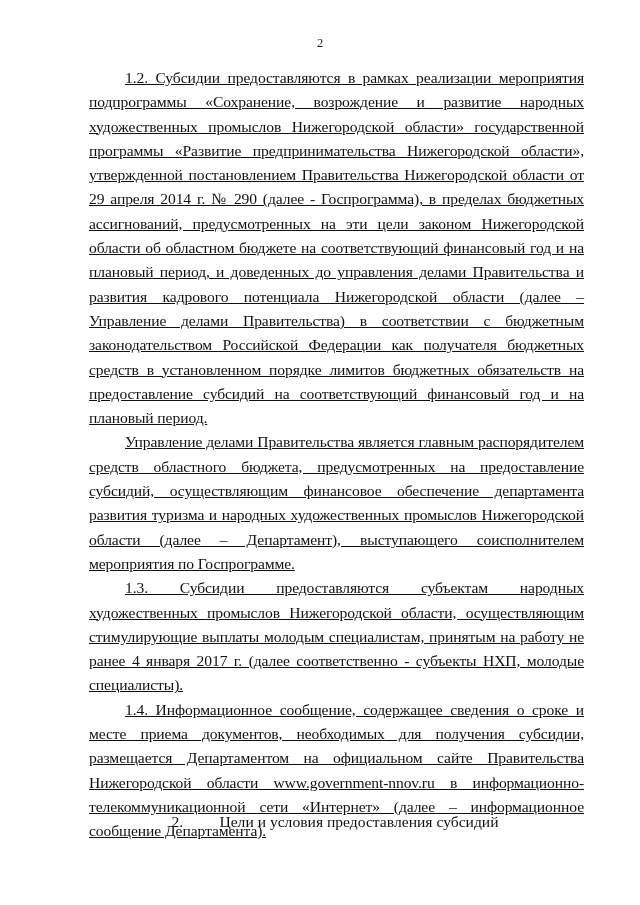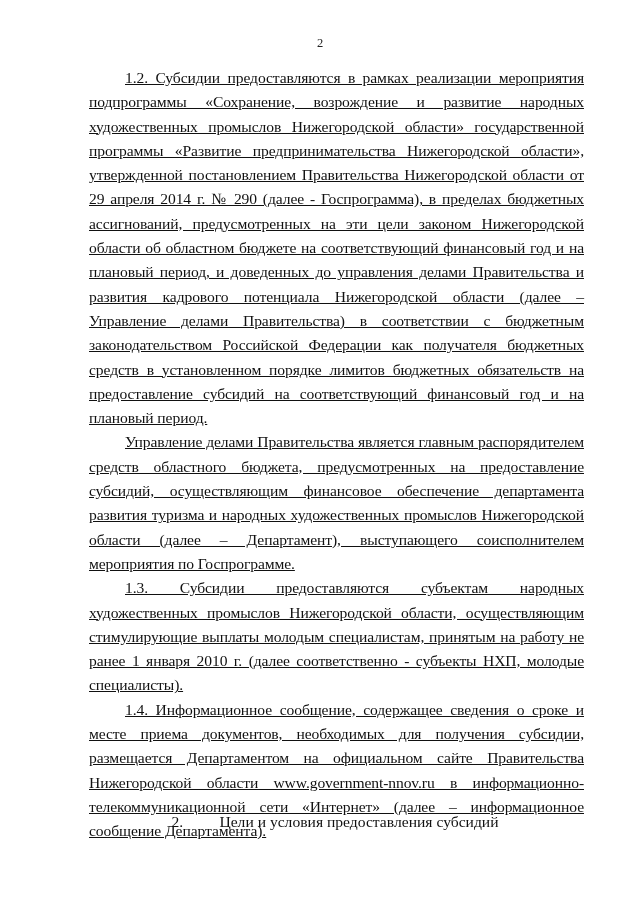--- a/index.html
+++ b/index.html
@@ -29,20 +29,20 @@
 </style>
 </head>
 <body>
 
 <div class="page">
   <div class="page-number">2</div>
 
   <div class="body-text">
     <p class="para">1.2. Субсидии предоставляются в рамках реализации мероприятия подпрограммы «Сохранение, возрождение и развитие народных художественных промыслов Нижегородской области» государственной программы «Развитие предпринимательства Нижегородской области», утвержденной постановлением Правительства Нижегородской области от 29 апреля 2014 г. № 290 (далее - Госпрограмма), в пределах бюджетных ассигнований, предусмотренных на эти цели законом Нижегородской области об областном бюджете на соответствующий финансовый год и на плановый период, и доведенных до управления делами Правительства и развития кадрового потенциала Нижегородской области (далее – Управление делами Правительства) в соответствии с бюджетным законодательством Российской Федерации как получателя бюджетных средств в установленном порядке лимитов бюджетных обязательств на предоставление субсидий на соответствующий финансовый год и на плановый период.</p>
     <p class="para">Управление делами Правительства является главным распорядителем средств областного бюджета, предусмотренных на предоставление субсидий, осуществляющим финансовое обеспечение департамента развития туризма и народных художественных промыслов Нижегородской области (далее – Департамент), выступающего соисполнителем мероприятия по Госпрограмме.</p>
-    <p class="para">1.3. Субсидии предоставляются субъектам народных художественных промыслов Нижегородской области, осуществляющим стимулирующие выплаты молодым специалистам, принятым на работу не ранее 1 января 2010 г. (далее соответственно - субъекты НХП, молодые специалисты).</p>
+    <p class="para">1.3. Субсидии предоставляются субъектам народных художественных промыслов Нижегородской области, осуществляющим стимулирующие выплаты молодым специалистам, принятым на работу не ранее 4 января 2017 г. (далее соответственно - субъекты НХП, молодые специалисты).</p>
     <p class="para">1.4. Информационное сообщение, содержащее сведения о сроке и месте приема документов, необходимых для получения субсидии, размещается Департаментом на официальном сайте Правительства Нижегородской области www.government-nnov.ru в информационно-телекоммуникационной сети «Интернет» (далее – информационное сообщение Департамента).</p>
   </div>
 
   <div class="heading">
     <span class="num">2.</span><span>Цели и условия предоставления субсидий</span>
   </div>
 </div>
 
 </body></html>

